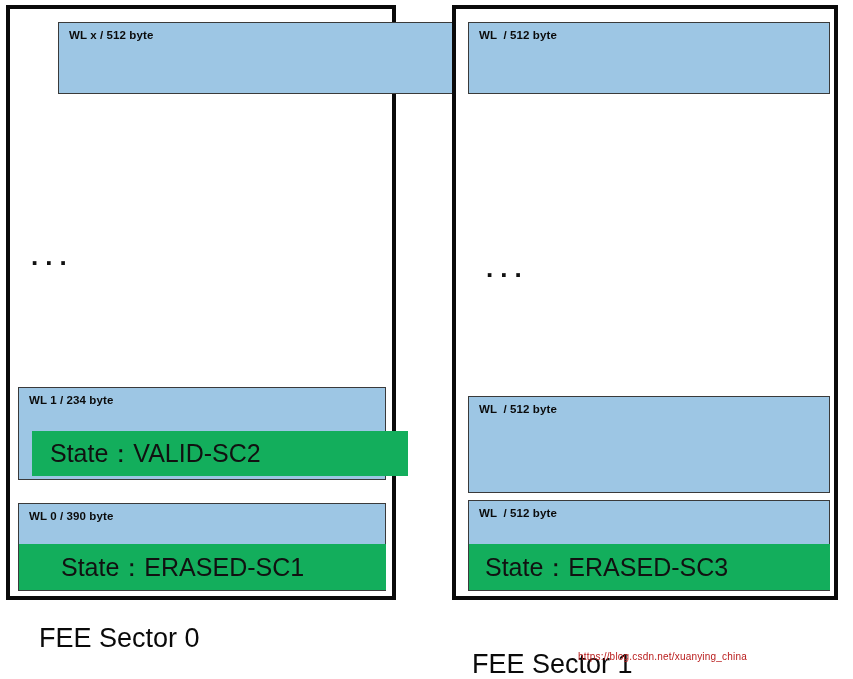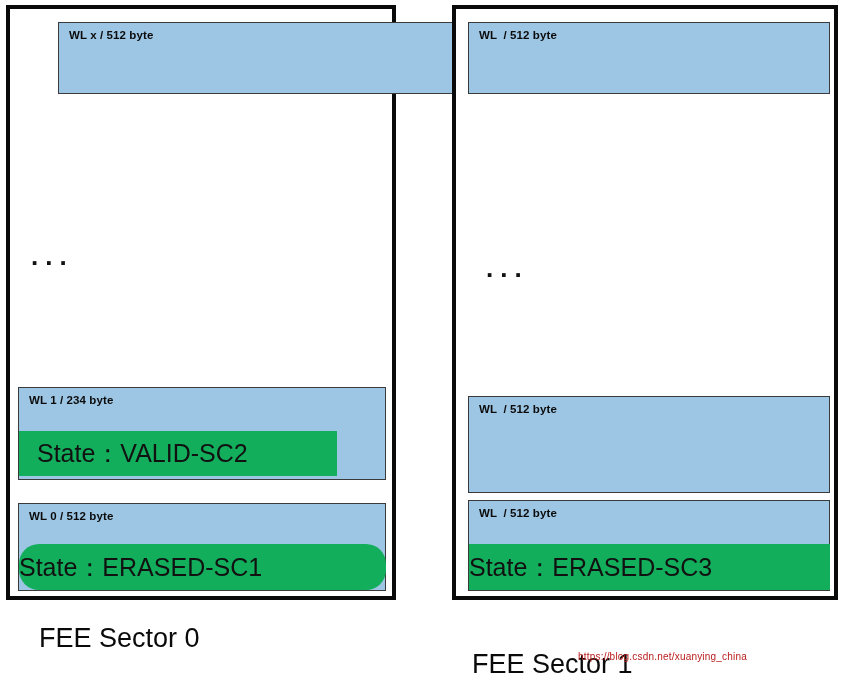--- a/index.html
+++ b/index.html
@@ -106,49 +106,49 @@
 
   <div class="wl-block" style="left:18px; top:22px; width:437px; height:72px;margin-left:40px;">
     <div class="wl-label">WL x / 512 byte</div>
   </div>
 
   <div class="ellipsis" style="left:31px; top:243px;">...</div>
 
   <div class="wl-block" style="left:18px; top:387px; width:368px; height:93px;">
     <div class="wl-label">WL 1 / 234 byte</div>
   </div>
-  <div class="state-bar" style="left:19px; top:431px; width:318px; height:45px; font-size:25px; padding-left:18px;">
+  <div class="state-bar" style="left:32px; top:431px; width:376px; height:45px; font-size:25px; padding-left:18px;">
     <span>State：VALID-SC2</span>
   </div>
 
   <div class="wl-block" style="left:18px; top:503px; width:368px; height:88px;">
-    <div class="wl-label">WL 0 / 512 byte</div>
+    <div class="wl-label">WL 0 / 390 byte</div>
   </div>
-  <div class="state-bar" style="left:19px; top:544px; width:367px; height:46px; font-size:25px; border-radius:20px;">
+  <div class="state-bar" style="left:19px; top:544px; width:367px; height:46px; font-size:25px; padding-left:42px;">
     <span>State：ERASED-SC1</span>
   </div>
 
   <div class="sector-caption" style="left:39px; top:625px;">FEE Sector 0</div>
 
   <div class="sector-frame" id="sector-1-frame"></div>
 
   <div class="wl-block" style="left:468px; top:22px; width:362px; height:72px;">
     <div class="wl-label">WL  / 512 byte</div>
   </div>
 
   <div class="ellipsis" style="left:486px; top:255px;">...</div>
 
   <div class="wl-block" style="left:468px; top:396px; width:362px; height:97px;">
     <div class="wl-label">WL  / 512 byte</div>
   </div>
 
   <div class="wl-block" style="left:468px; top:500px; width:362px; height:91px;">
     <div class="wl-label">WL  / 512 byte</div>
   </div>
-  <div class="state-bar" style="left:469px; top:544px; width:361px; height:46px; font-size:25px; ">
+  <div class="state-bar" style="left:469px; top:544px; width:361px; height:46px; font-size:25px; padding-left:16px;">
     <span>State：ERASED-SC3</span>
   </div>
 
   <div class="sector-caption" style="left:472px; top:651px;">FEE Sector 1</div>
 
   <div id="watermark">https://blog.csdn.net/xuanying_china</div>
 
 </div>
 
 </body></html>

